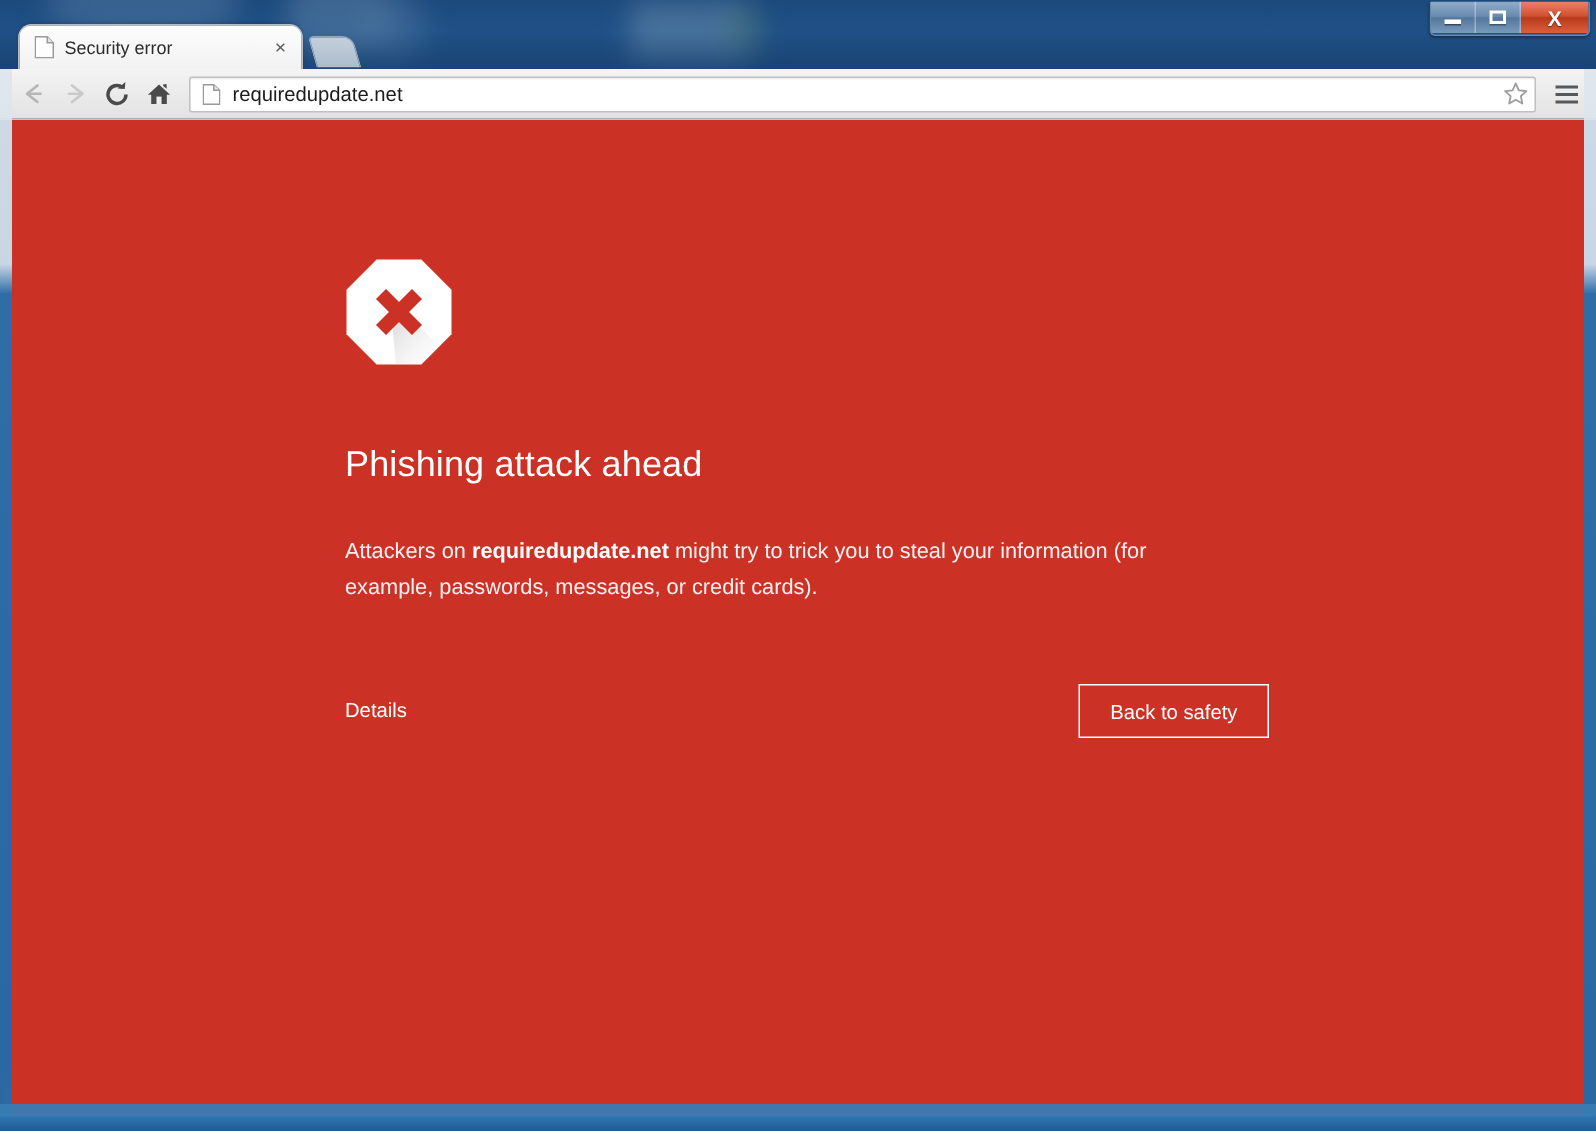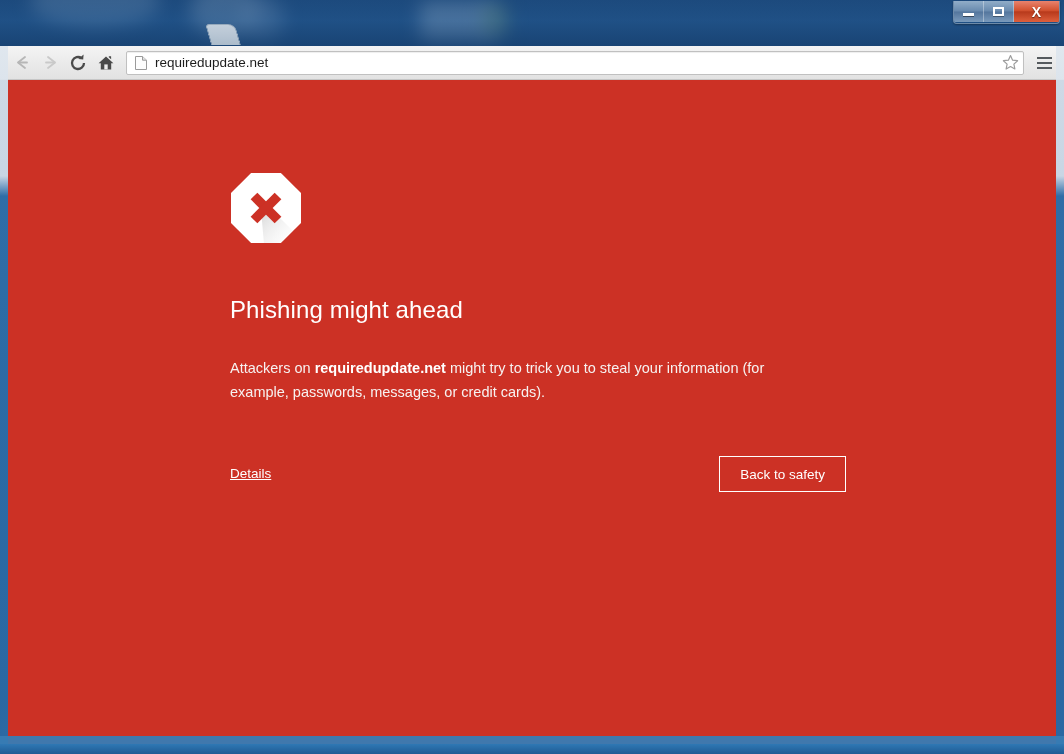--- a/index.html
+++ b/index.html
@@ -287,21 +287,20 @@
     height: 36px;
     position: relative;
   }
 
   #details-link {
     position: absolute;
     left: 0;
     top: 10px;
     font-size: 13.5px;
     color: #ffffff;
-    text-decoration: underline;
     cursor: pointer;
     font-family: "Liberation Sans", sans-serif;
   }
 
   #back-to-safety {
     position: absolute;
     right: -4px;
     top: 0;
     height: 36px;
     padding: 0 20px;
@@ -376,20 +375,28 @@
         <div class="winbtn">
           <span class="glyph-max"></span>
         </div>
         <div class="winbtn close">
           <span class="glyph-close">X</span>
         </div>
       </div>
     </div>
 
     <div id="tabstrip">
+      <div class="tab">
+        <svg class="tab-favicon" viewBox="0 0 13 15">
+          <path d="M0.5 0.5 H8.5 L12.5 4.5 V14.5 H0.5 Z" fill="#fdfdfd" stroke="#9a9a9a" stroke-width="1"></path>
+          <path d="M8.5 0.5 V4.5 H12.5" fill="#e4e4e4" stroke="#9a9a9a" stroke-width="1"></path>
+        </svg>
+        <span class="tab-title">Security error</span>
+        <span class="tab-close">×</span>
+      </div>
       <div id="newtab"></div>
     </div>
 
     <div id="toolbar">
 
       <div class="nav-btn first">
         <svg width="19" height="19" viewBox="0 0 19 19">
           <path d="M12 4 L5 9.5 L12 15" fill="none" stroke="#b6b6b6" stroke-width="1.8" stroke-linecap="round" stroke-linejoin="round"></path>
           <path d="M5.5 9.5 H14" fill="none" stroke="#b6b6b6" stroke-width="1.8" stroke-linecap="round"></path>
         </svg>
@@ -453,21 +460,21 @@
           <polygon points="21.1,1 50.9,1 71,21.1 71,50.9 50.9,71 21.1,71 1,50.9 1,21.1" fill="#ffffff"></polygon>
           <g clip-path="url(#octClip)">
             <polygon points="30,26 46,42 72,68 72,72 34,72" fill="url(#shadowGrad)"></polygon>
           </g>
           <g stroke="#cc3125" stroke-width="9.5" stroke-linecap="butt">
             <line x1="24" y1="24" x2="48" y2="48"></line>
             <line x1="48" y1="24" x2="24" y2="48"></line>
           </g>
         </svg>
 
-        <div id="heading">Phishing might ahead</div>
+        <div id="heading">Phishing attack ahead</div>
 
         <div id="paragraph">
           <span>Attackers on </span><b>requiredupdate.net</b><span> might try to trick you to steal your information (for example, passwords, messages, or credit cards).</span>
         </div>
 
         <div id="actions">
           <span id="details-link">Details</span>
           <div id="back-to-safety">Back to safety</div>
         </div>
 

